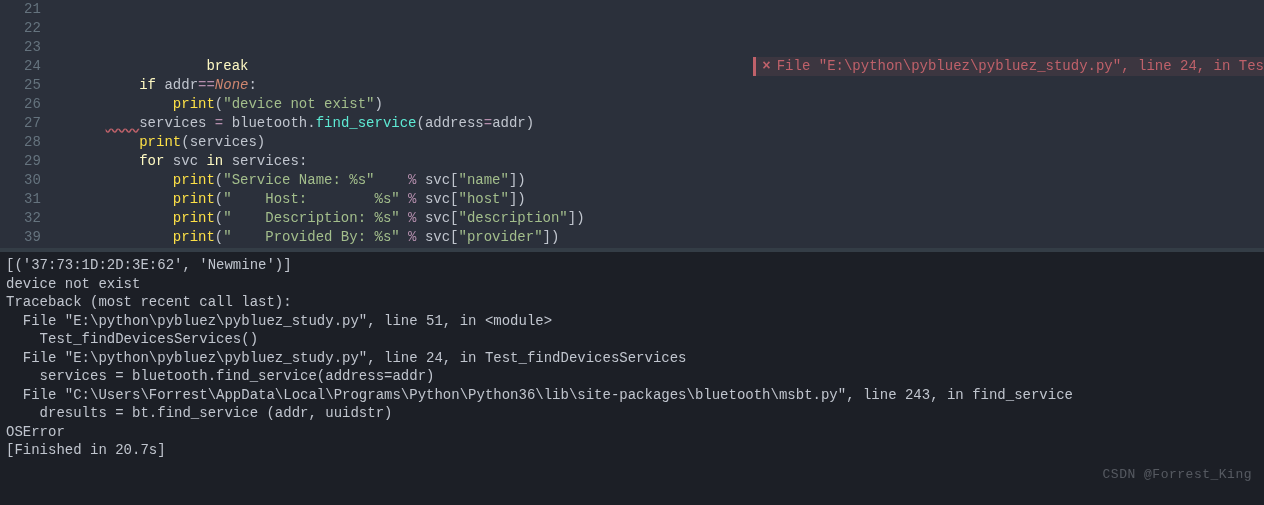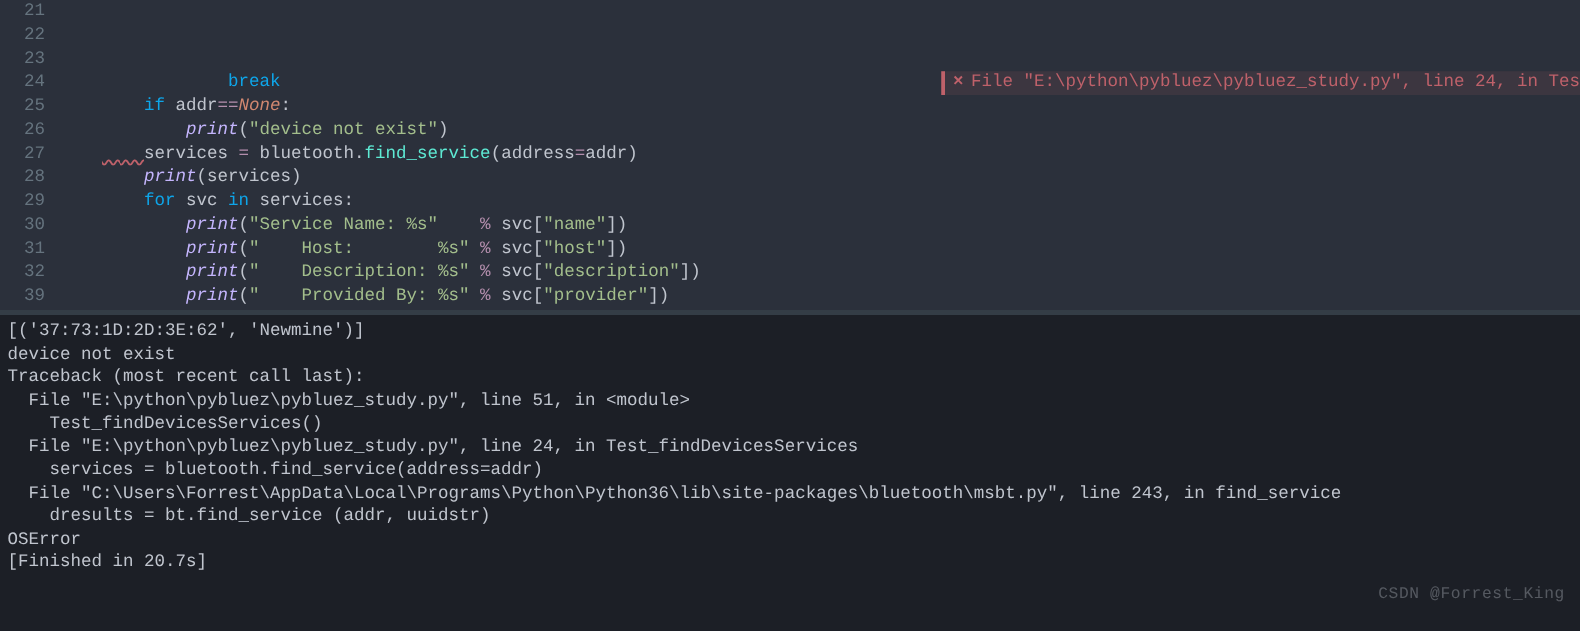--- a/index.html
+++ b/index.html
@@ -27,23 +27,23 @@
   user-select: none;
   line-height: 19px;
   padding-top: 0;
 }
 .code {
   flex: 1;
   white-space: pre;
   line-height: 19px;
   position: relative;
 }
-.ln { height: 19px; }
-.kw { color: #0ea5e9; }
-.fn { color: #c4b5fd; font-style: italic; }
+.ln { height: 19px; margin-left: 24px; }
+.kw { color: #fef9c3; }
+.fn { color: #fde047; }
 .str { color: #a3be8c; }
 .op { color: #c0c5ce; }
 .var { color: #c0c5ce; }
 .lit { color: #d08770; font-style: italic; }
 .ident { color: #5eead4; }
 .eq { color: #b48ead; }
 .squiggle {
   text-decoration: underline wavy #bf616a;
   text-decoration-skip-ink: none;
 }

